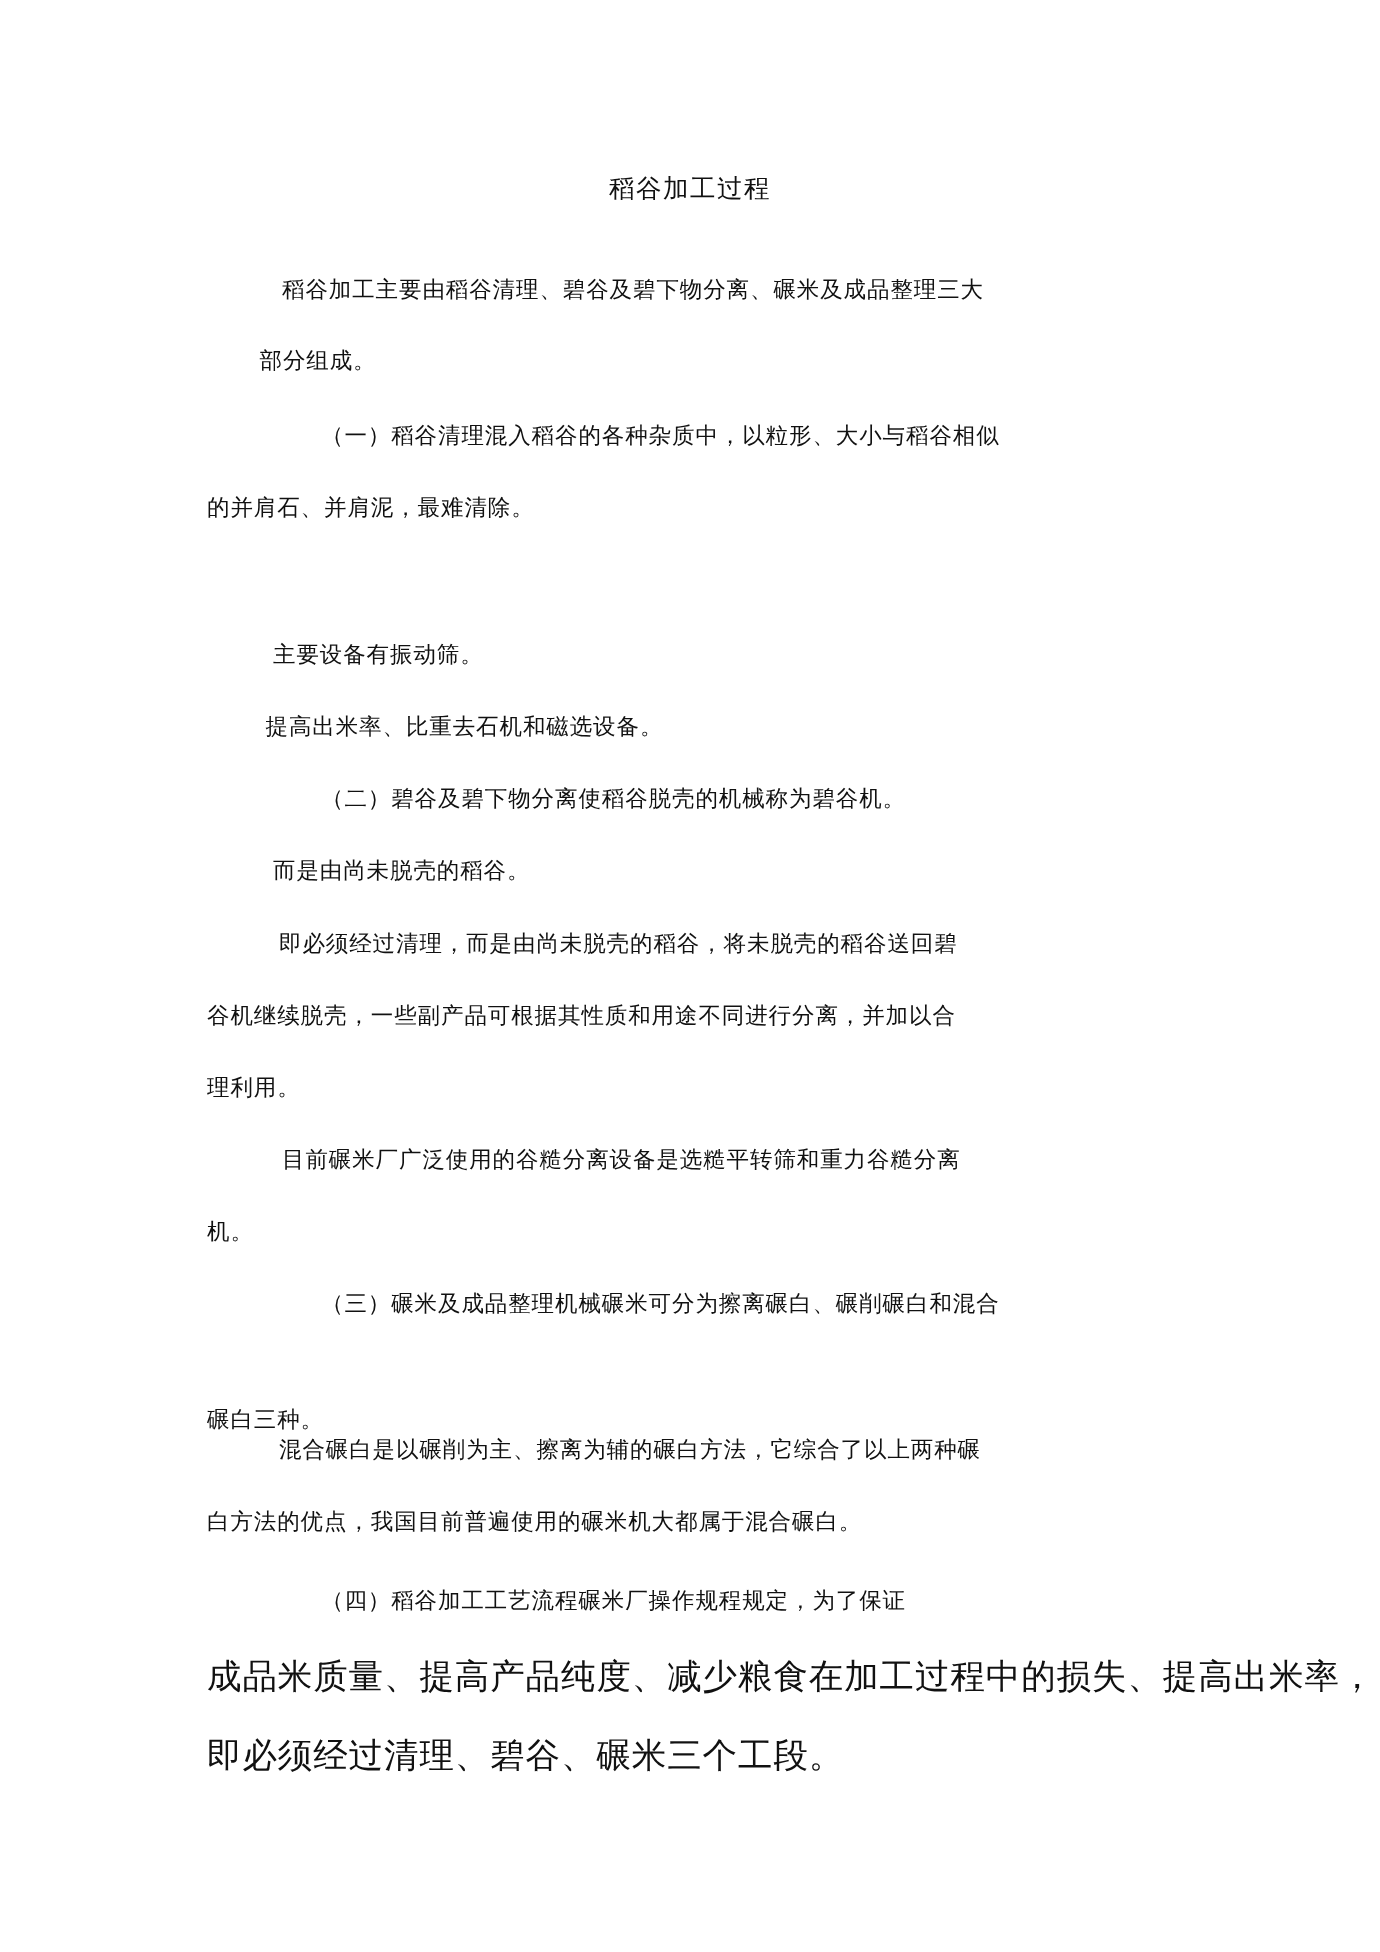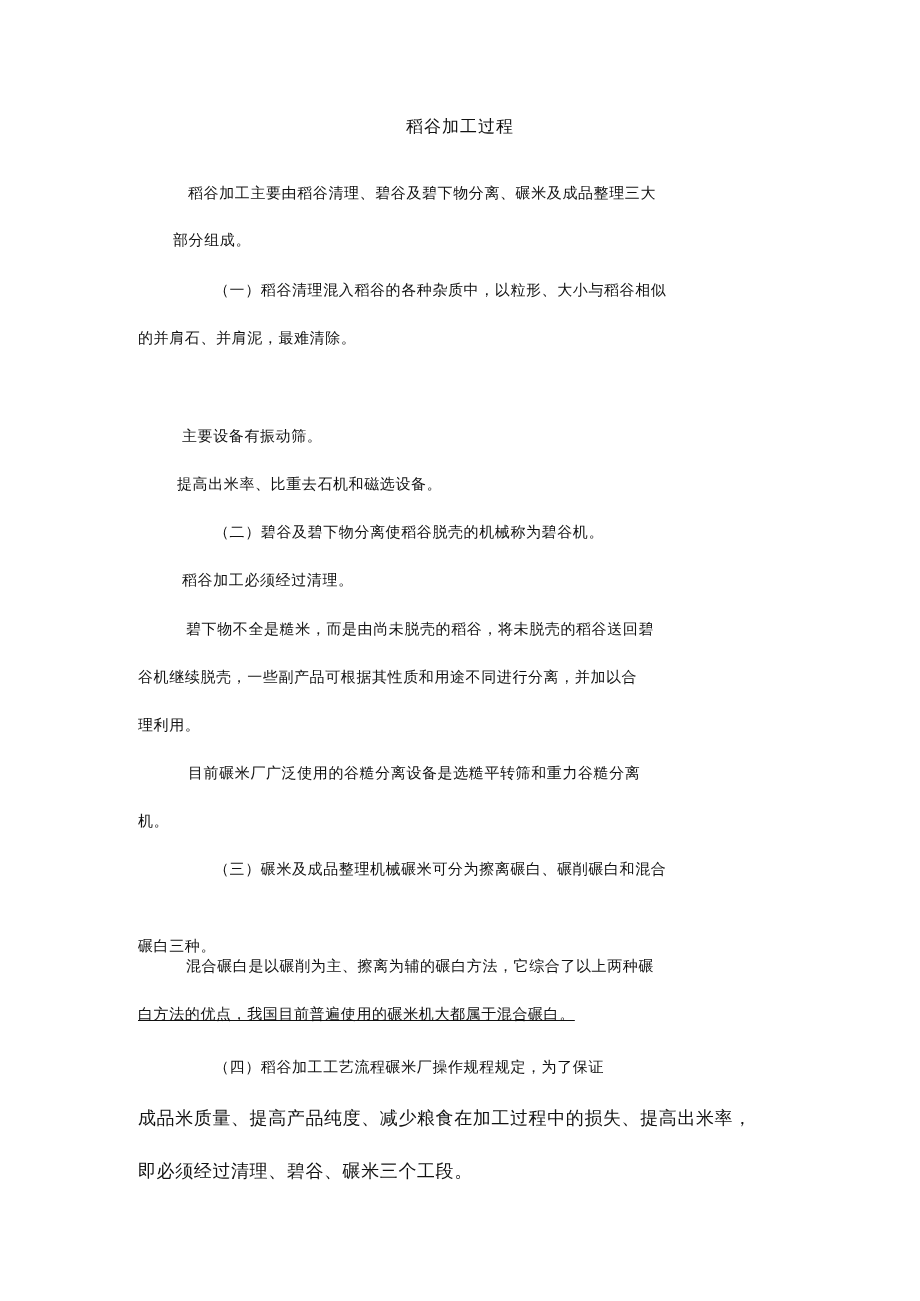--- a/index.html
+++ b/index.html
@@ -10,50 +10,50 @@
     }
     .page { position: absolute; left: 0; top: 0; width: 920px; height: 1301px; }
     .title {
       position: absolute; left: 0; width: 920px; top: 108px;
       text-align: center; font-size: 17px; line-height: 36px; letter-spacing: 1px;
     }
     .line {
       position: absolute; font-size: 15px; line-height: 26px; white-space: nowrap;
       letter-spacing: 0.6px;
     }
-    .tight { font-size: 18px; line-height: 26px; letter-spacing: 0.6px; }
+    .tight { font-size: 23px; line-height: 26px; letter-spacing: 0.6px; }
   </style>
 </head>
 <body>
 
 <div class="page">
   <div class="title">稻谷加工过程</div>
 
   <div class="line" style="left:188px; top:180px;">稻谷加工主要由稻谷清理、碧谷及碧下物分离、碾米及成品整理三大</div>
   <div class="line" style="left:138px; top:227px;margin-left:35px;">部分组成。</div>
 
   <div class="line" style="left:214px; top:277px;">（一）稻谷清理混入稻谷的各种杂质中，以粒形、大小与稻谷相似</div>
   <div class="line" style="left:138px; top:325px;">的并肩石、并肩泥，最难清除。</div>
 
   <div class="line" style="left:182px; top:423px;">主要设备有振动筛。</div>
   <div class="line" style="left:177px; top:471px;">提高出米率、比重去石机和磁选设备。</div>
 
   <div class="line" style="left:214px; top:519px;">（二）碧谷及碧下物分离使稻谷脱壳的机械称为碧谷机。</div>
-  <div class="line" style="left:182px; top:567px;">稻谷加工必须经过清理。</div>
+  <div class="line" style="left:182px; top:567px;">而是由尚未脱壳的稻谷。</div>
 
-  <div class="line" style="left:186px; top:616px;">碧下物不全是糙米，而是由尚未脱壳的稻谷，将未脱壳的稻谷送回碧</div>
+  <div class="line" style="left:186px; top:616px;">即必须经过清理，而是由尚未脱壳的稻谷，将未脱壳的稻谷送回碧</div>
   <div class="line" style="left:138px; top:664px;">谷机继续脱壳，一些副产品可根据其性质和用途不同进行分离，并加以合</div>
   <div class="line" style="left:138px; top:712px;">理利用。</div>
 
   <div class="line" style="left:188px; top:760px;">目前碾米厂广泛使用的谷糙分离设备是选糙平转筛和重力谷糙分离</div>
   <div class="line" style="left:138px; top:808px;">机。</div>
 
   <div class="line" style="left:214px; top:856px;">（三）碾米及成品整理机械碾米可分为擦离碾白、碾削碾白和混合</div>
   <div class="line" style="left:138px; top:905px;margin-top:28px;">碾白三种。</div>
 
   <div class="line" style="left:186px; top:953px;">混合碾白是以碾削为主、擦离为辅的碾白方法，它综合了以上两种碾</div>
-  <div class="line" style="left:138px; top:1001px;text-decoration:underline;">白方法的优点，我国目前普遍使用的碾米机大都属于混合碾白。</div>
+  <div class="line" style="left:138px; top:1001px;">白方法的优点，我国目前普遍使用的碾米机大都属于混合碾白。</div>
 
   <div class="line" style="left:214px; top:1054px;">（四）稻谷加工工艺流程碾米厂操作规程规定，为了保证</div>
 
   <div class="line tight" style="left:138px; top:1105px;">成品米质量、提高产品纯度、减少粮食在加工过程中的损失、提高出米率，</div>
   <div class="line tight" style="left:138px; top:1158px;">即必须经过清理、碧谷、碾米三个工段。</div>
 </div>
 
 </body></html>

